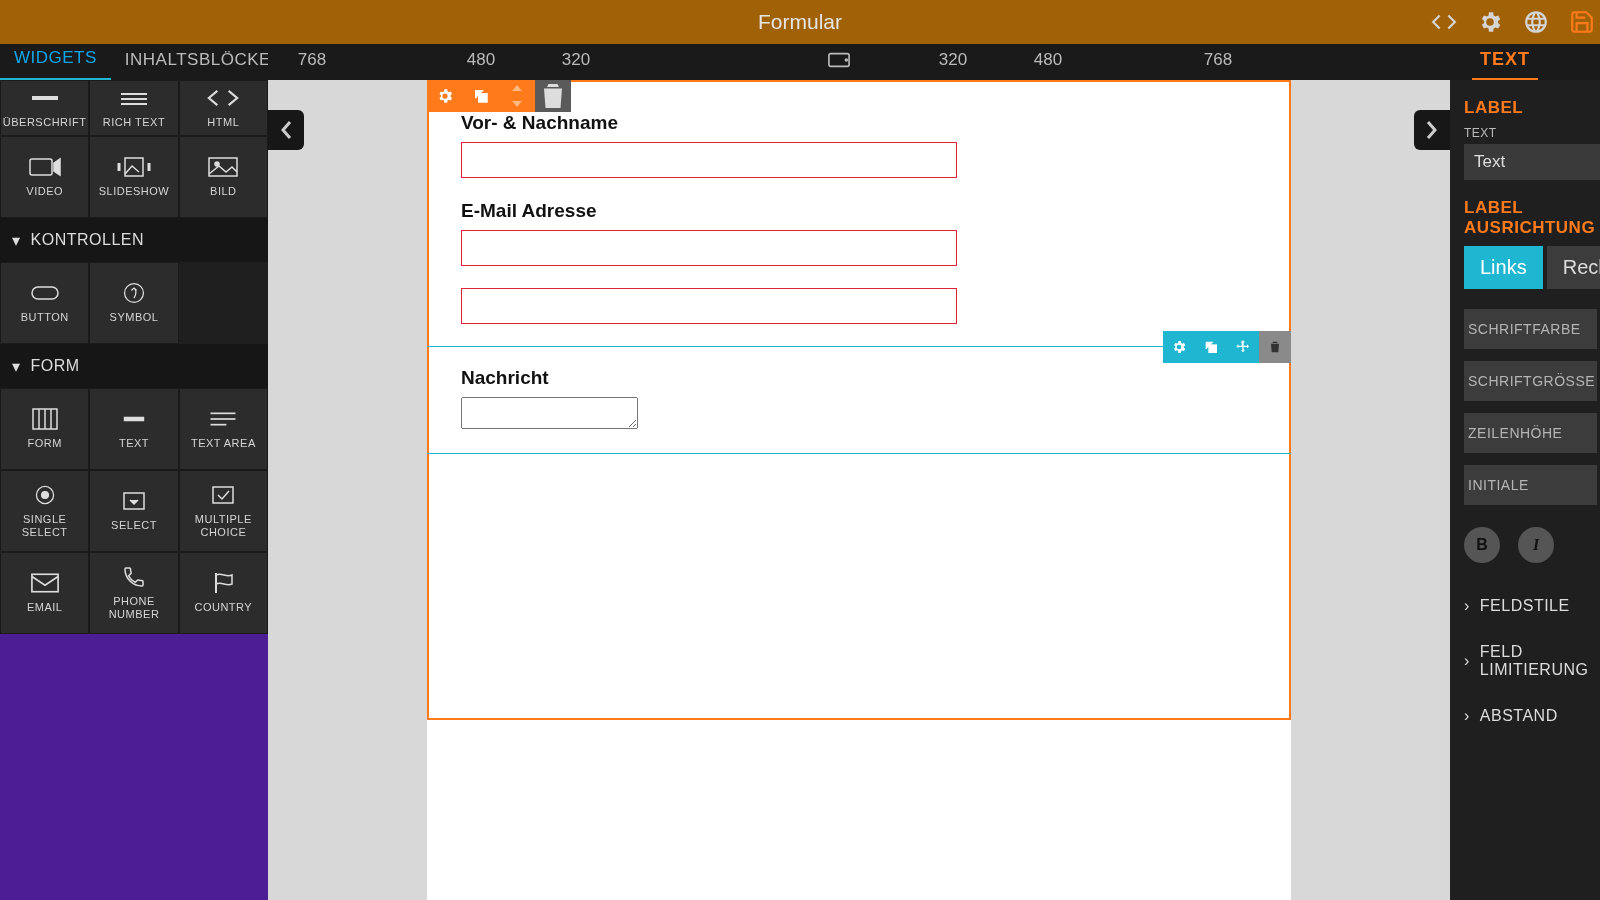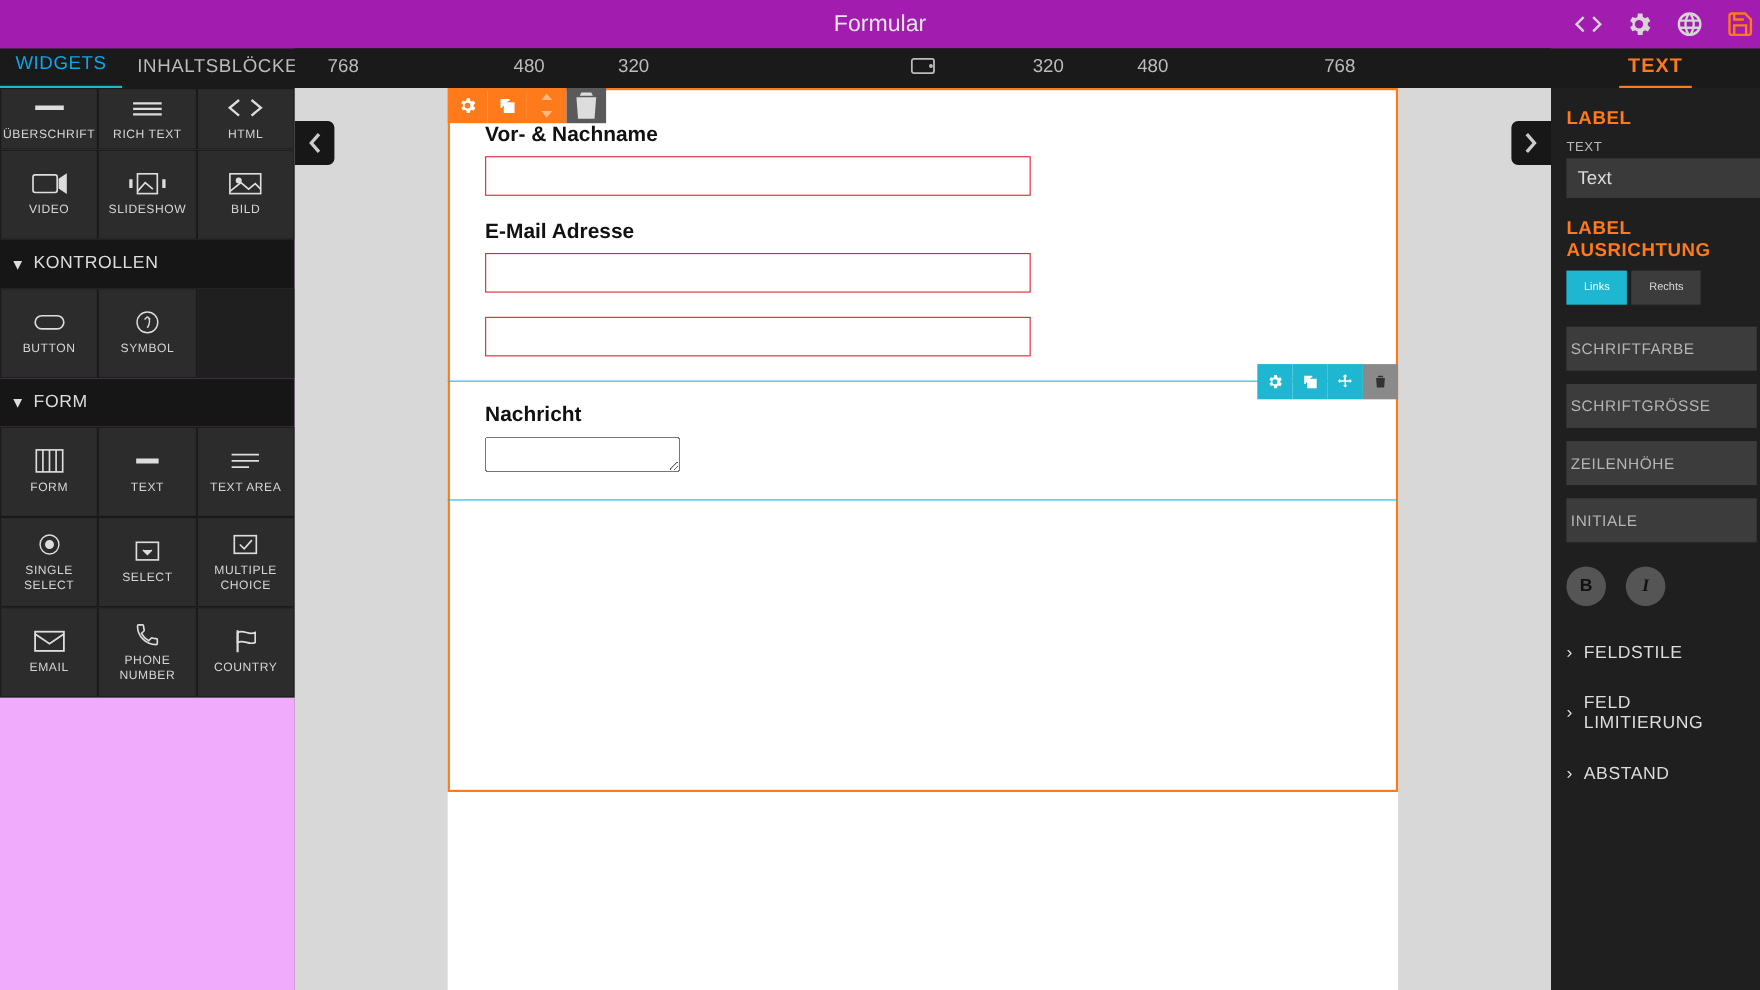--- a/index.html
+++ b/index.html
@@ -1,42 +1,42 @@
 <!DOCTYPE html>
 <html><head>
 <meta charset="utf-8">
 <style>
 * { box-sizing: border-box; margin: 0; padding: 0; font-family: -apple-system, BlinkMacSystemFont, "Segoe UI", Arial, sans-serif; }
 body { width: 1600px; height: 900px; background: #2a2a2a; overflow: hidden; }
 
 
-.topbar { height: 44px; background: #a21caf; display: flex; align-items: center; position: relative; padding-left: 32px; }
+.topbar { height: 44px; background: #a16207; display: flex; align-items: center; position: relative; padding-left: 32px; }
 .topbar-title { position: absolute; left: 50%; transform: translateX(-50%); color: #e5e5e5; font-size: 21px; font-weight: 400; }
 .topbar-actions { position: absolute; right: 0; display: flex; align-items: center; gap: 18px; padding-right: 4px; }
 .topbar-actions .icn { width: 28px; height: 28px; display: flex; align-items: center; justify-content: center; color: #d5d5d5; cursor: pointer; }
 .topbar-actions .icn svg { width: 26px; height: 26px; }
 .topbar-actions .icn.save svg { stroke: #ff7a1a; fill: none; }
 
 
 .ruler-row { height: 36px; background: #1a1a1a; display: flex; }
 .left-tabs { width: 268px; display: flex; align-items: flex-end; }
 .tab { padding: 10px 14px; color: #bbb; font-size: 17px; letter-spacing: 0.5px; cursor: pointer; }
 .tab.active { color: #0ea5e9; border-bottom: 2px solid #1fb6d1; }
 .ruler { flex: 1; position: relative; background: #1a1a1a; }
 .ruler-mark { position: absolute; top: 6px; color: #bbb; font-size: 17px; transform: translateX(-50%); }
 .device-icn { position: absolute; left: 50%; top: 8px; transform: translateX(-50%); color: #bbb; }
 .device-icn svg { width: 22px; height: 16px; }
 .right-tab { width: 190px; display: flex; align-items: flex-end; justify-content: center; }
 .right-tab .tab2 { color: #ff7a1a; font-size: 18px; font-weight: 600; letter-spacing: 1px; border-bottom: 2px solid #ff7a1a; padding: 8px 8px; }
 
 
 .main { display: flex; height: calc(900px - 44px - 36px); }
-.sidebar-left { width: 268px; background: #f0abfc; overflow-y: auto; }
+.sidebar-left { width: 268px; background: #4c1d95; overflow-y: auto; }
 .canvas-wrap { flex: 1; background: #d8d8d8; position: relative; }
-.sidebar-right { width: 190px; background: #1f1f1f; overflow-y: auto; padding: 18px 0 0 0; }
+.sidebar-right { width: 150px; background: #1f1f1f; overflow-y: auto; padding: 18px 0 0 0; }
 
 
 .widget-grid { display: grid; grid-template-columns: repeat(3, 1fr); }
 .widget-cell { height: 82px; background: #2c2c2c; border: 1px solid #1a1a1a; display: flex; flex-direction: column; align-items: center; justify-content: center; cursor: grab; color: #d5d5d5; }
 .widget-cell .w-icn { margin-bottom: 6px; display: flex; align-items: center; justify-content: center; }
 .widget-cell .w-icn svg { width: 34px; height: 24px; stroke: #ddd; fill: none; stroke-width: 1.5; }
 .widget-cell .w-lbl { font-size: 11px; letter-spacing: 0.5px; text-align: center; line-height: 1.2; }
 .widget-cell.half-top { height: 56px; }
 
 .section-head { height: 44px; background: #161616; color: #ddd; display: flex; align-items: center; padding: 0 12px; font-size: 16px; letter-spacing: .5px; cursor: pointer; }
@@ -73,21 +73,21 @@
 .sel-toolbar-cyan .tbtn.delete svg { fill: #333; }
 
 .submit-wrap { text-align: center; padding: 30px 0 40px; }
 .submit-btn { display: inline-block; background: #2a3d52; color: #fff; border: none; padding: 14px 26px; font-size: 20px; cursor: pointer; }
 
 
 .sb-section-title { color: #ff7a1a; font-size: 17px; font-weight: 700; letter-spacing: .5px; padding: 0 14px 8px; }
 .sb-small-label { color: #bbb; font-size: 12px; letter-spacing: .5px; padding: 0 14px 4px; }
 .sb-input { margin: 0 14px 18px; background: #3a3a3a; color: #ddd; border: none; height: 36px; padding: 0 10px; width: calc(100% - 14px); font-size: 17px; display:block; }
 .align-group { display: flex; gap: 4px; padding: 0 14px 20px; }
-.align-btn { background: #3c3c3c; color: #ddd; font-size: 10px; border:none; padding: 10px 16px; cursor: pointer; }
+.align-btn { background: #3c3c3c; color: #ddd; font-size: 20px; border:none; padding: 10px 16px; cursor: pointer; }
 .align-btn.active { background: #1fb6d1; color: #fff; }
 .sb-field { margin: 0 3px 12px 14px; background: #3c3c3c; color: #b5b5b5; padding: 12px 4px; font-size: 14px; letter-spacing: .5px; }
 .style-btns { display: flex; gap: 18px; padding: 10px 14px 20px; }
 .style-btn { width: 36px; height: 36px; border-radius: 50%; background: #555; color: #111; display: flex; align-items: center; justify-content: center; font-weight: 700; cursor: pointer; }
 .style-btn.italic { font-style: italic; font-family: Georgia, serif; }
 .accordion { color: #ddd; font-size: 16px; letter-spacing: .5px; padding: 14px; display: flex; align-items: center; cursor: pointer; }
 .accordion .chev2 { margin-right: 10px; }
 </style>
 </head>
 <body>

